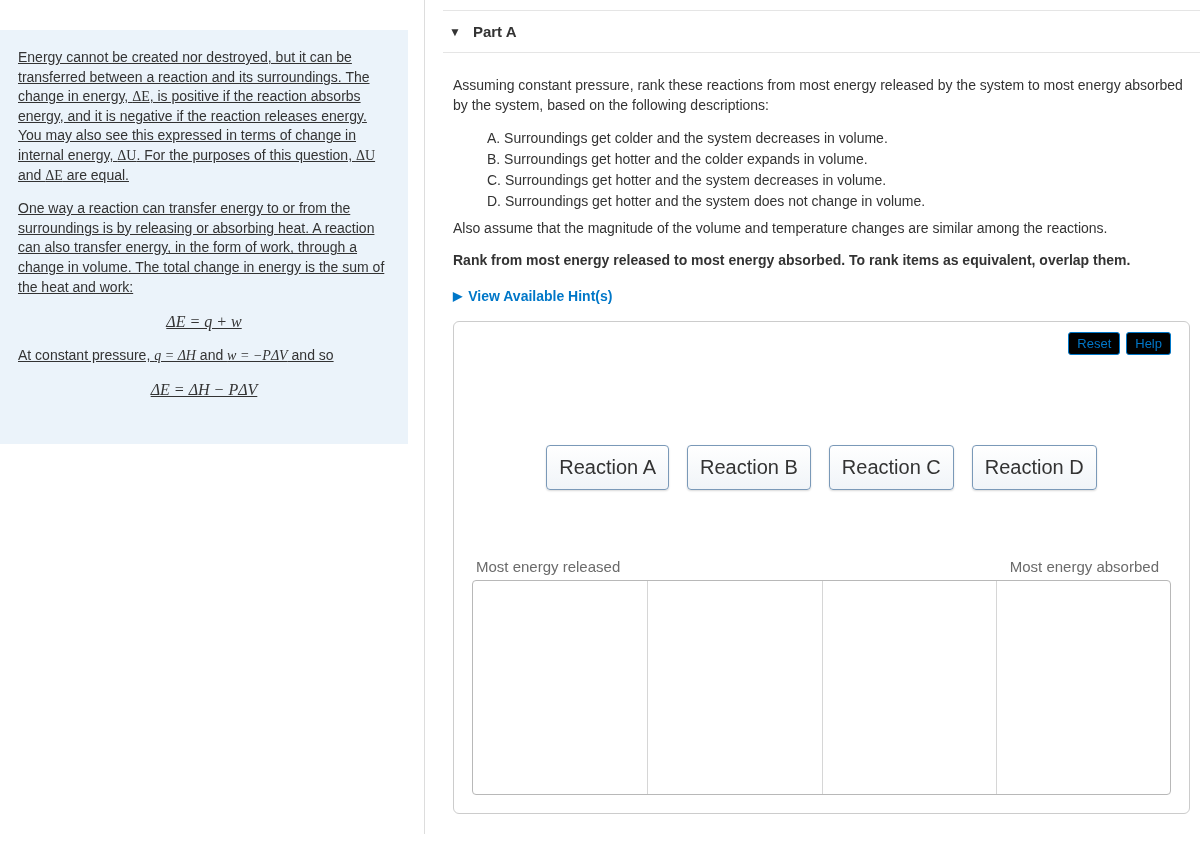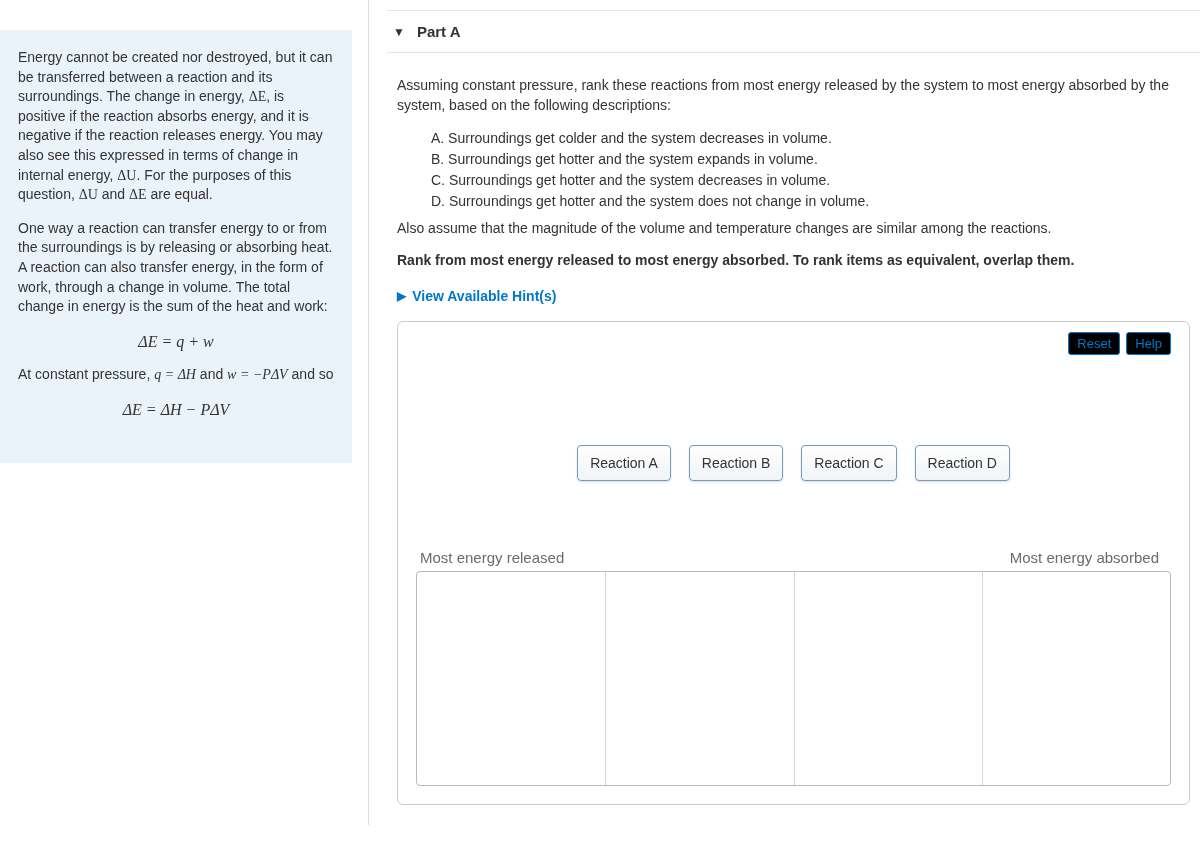--- a/index.html
+++ b/index.html
@@ -10,23 +10,24 @@
     color: #333;
     background: #fff;
     width: 1200px;
   }
   .layout {
     display: flex;
     align-items: flex-start;
     padding: 0;
   }
   .intro-col {
-    width: 352px;
+    width: 408px;
     padding: 30px 0 4px 0;
     flex-shrink: 0;
+    text-decoration: underline;
   }
   .intro {
     background: #ebf3fa;
     padding: 18px 18px 30px 18px;
     color: #333;
     line-height: 1.4;
   }
   .intro p { margin: 0 0 14px 0; }
   .intro .eq {
     text-align: center;
@@ -102,21 +103,21 @@
     display: flex;
     justify-content: center;
     gap: 18px;
     margin-bottom: 90px;
   }
   .item {
     border: 1px solid #7a99b8;
     background: linear-gradient(#fff,#f0f4f8);
     border-radius: 4px;
     padding: 7px 12px;
-    font-size: 14px;
+    font-size: 20px;
     cursor: move;
     box-shadow: 0 1px 2px rgba(0,0,0,.15);
   }
   .drop-area {
     border: 1px solid #b8b8b8;
     border-radius: 4px;
     padding: 0;
     position: relative;
     height: 215px;
     background: #fff;
@@ -172,21 +173,21 @@
   <div class="main-col">
     <div class="part-header">
       <span class="caret">▼</span>
       <span class="title">Part A</span>
     </div>
 
     <div class="question">
       <p>Assuming constant pressure, rank these reactions from most energy released by the system to most energy absorbed by the system, based on the following descriptions:</p>
       <div class="opts">
         <div>A. Surroundings get colder and the system decreases in volume.</div>
-        <div>B. Surroundings get hotter and the system expands in volume.</div>
+        <div>B. Surroundings get hotter and the colder expands in volume.</div>
         <div>C.  Surroundings get hotter and the system decreases in volume.</div>
         <div>D. Surroundings get hotter and the system does not change in volume.</div>
       </div>
       <p>Also assume that the magnitude of the volume and temperature changes are similar among the reactions.</p>
       <p class="bold-instr">Rank from most energy released to most energy absorbed. To rank items as equivalent, overlap them.</p>
 
       <div class="hints">
         <span class="tri">▶</span>
         <span>View Available Hint(s)</span>
       </div>

